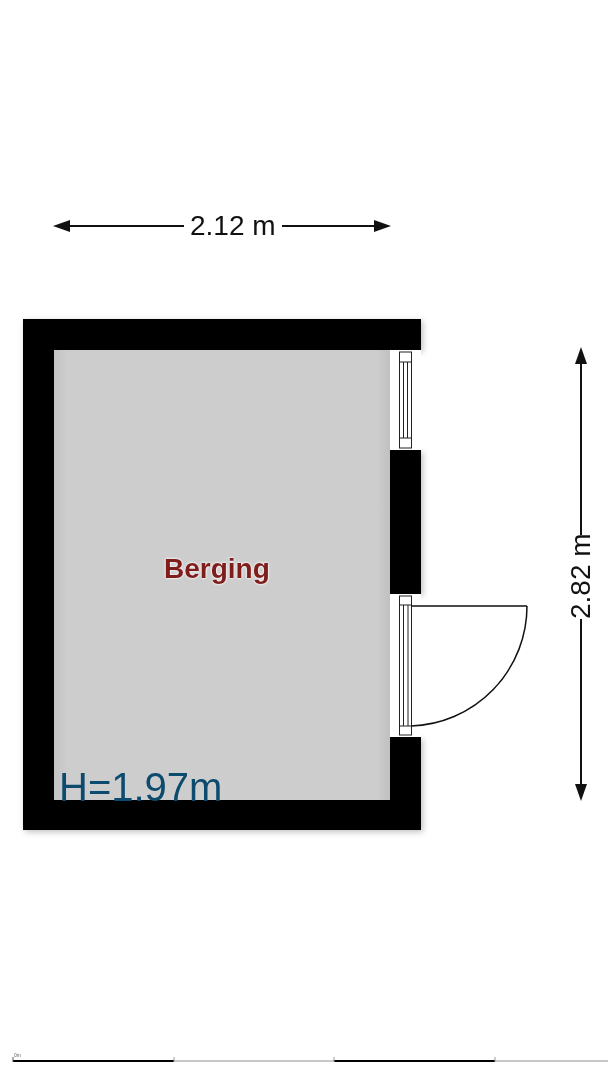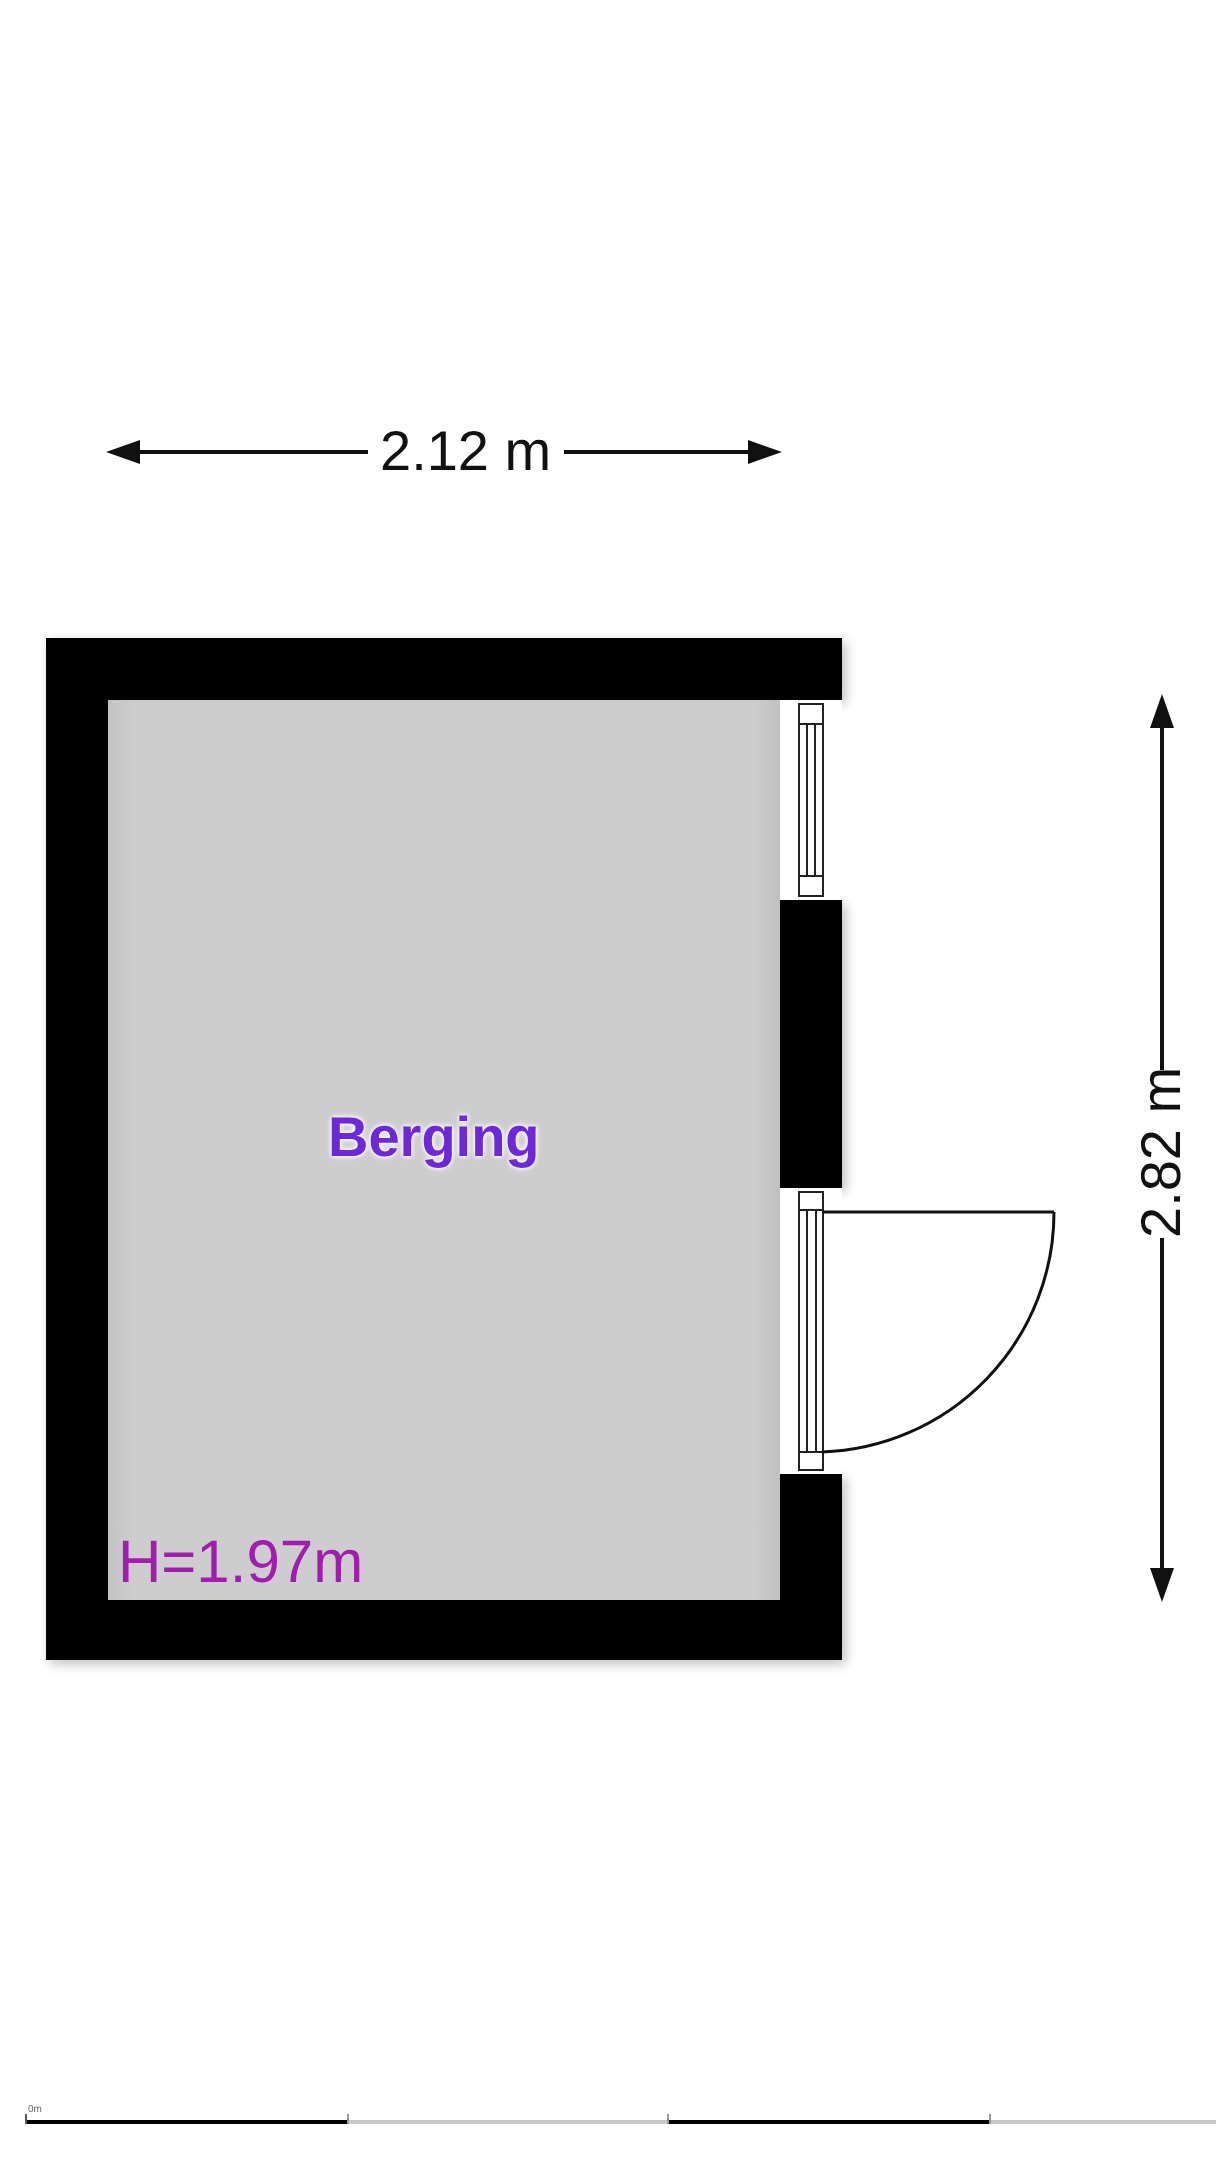--- a/index.html
+++ b/index.html
@@ -1,23 +1,23 @@
 <!DOCTYPE html>
 <html><head>
 <meta charset="utf-8">
 <style>
   html, body { margin: 0; padding: 0; background: #ffffff; }
   body { width: 608px; height: 1080px; position: relative; overflow: hidden;
          font-family: "Liberation Sans", sans-serif; }
   svg { position: absolute; left: 0; top: 0; }
   .dim-label { position: absolute; font-size: 28px; color: #111; background: #fff;
                line-height: 1; white-space: nowrap; }
-  .room-name { position: absolute; font-weight: bold; font-size: 28px; color: #6d28d9;
+  .room-name { position: absolute; font-weight: bold; font-size: 28px; color: #7f1d1d;
                text-shadow: 0 0 2px #fff, 0 0 3px #fff; white-space: nowrap; }
-  .height-label { position: absolute; font-size: 30px; color: #a21caf; white-space: nowrap; }
+  .height-label { position: absolute; font-size: 40px; color: #0c4a6e; white-space: nowrap; }
   .scale-tick-label { position: absolute; font-size: 5px; color: #666; }
 </style>
 </head>
 <body>
 
 <svg width="608" height="1080" viewBox="0 0 608 1080">
   <defs>
     <filter id="shadow" x="-10%" y="-10%" width="120%" height="120%">
       <feGaussianBlur in="SourceAlpha" stdDeviation="3"></feGaussianBlur>
       <feOffset dx="2" dy="2"></feOffset>

